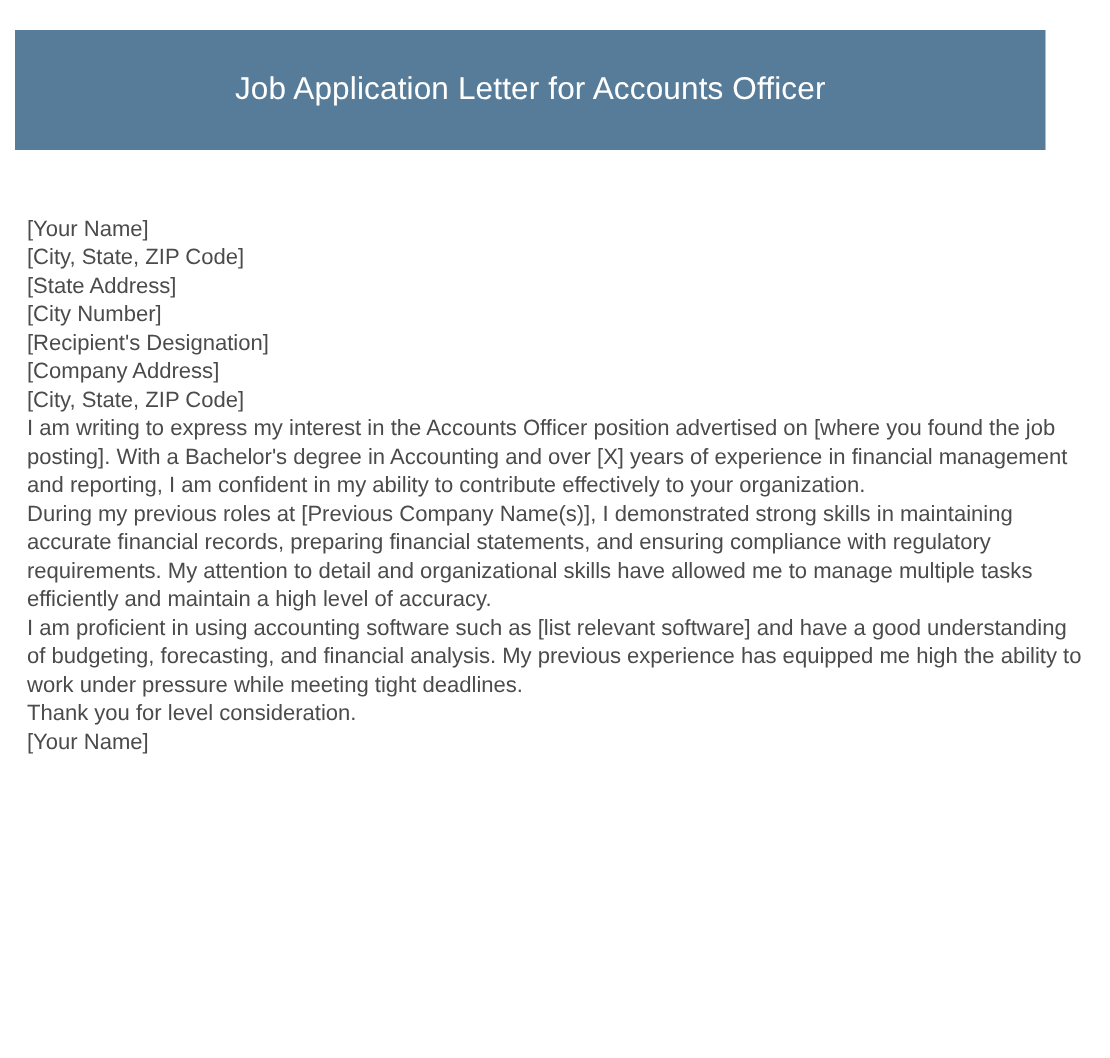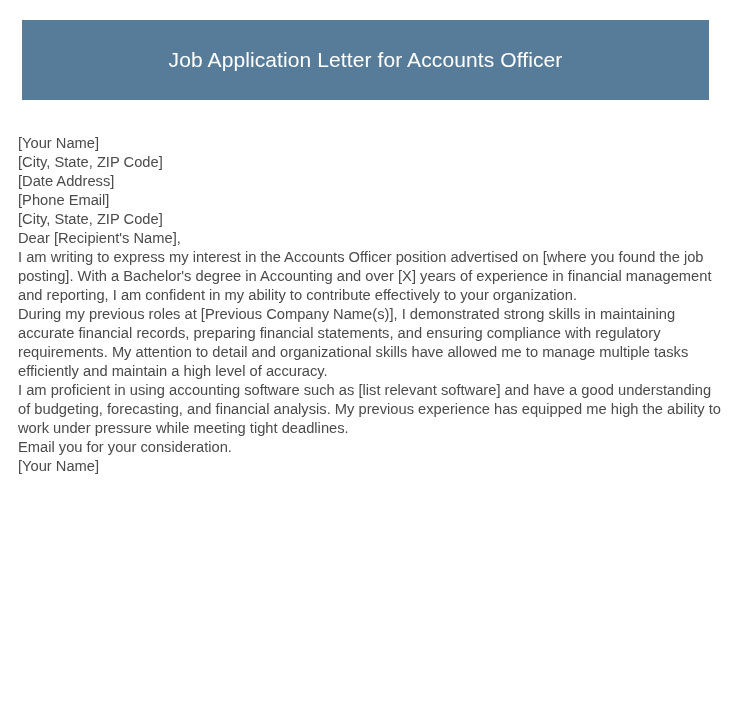--- a/index.html
+++ b/index.html
@@ -17,21 +17,21 @@
   #document-page {
     position: relative;
     width: 740px;
     height: 705px;
     background: #ffffff;
     box-sizing: border-box;
   }
 
   #letter-header-band {
     position: absolute;
-    left: 22px;
+    left: 10px;
     top: 20px;
     width: 687px;
     height: 80px;
     background: #577c99;
     display: flex;
     align-items: center;
     justify-content: center;
     box-sizing: border-box;
   }
 
@@ -42,21 +42,21 @@
     line-height: 1.2;
     letter-spacing: 0.1px;
     text-align: center;
     font-family: "Liberation Sans", sans-serif;
     white-space: nowrap;
   }
 
   #letter-body {
     position: absolute;
     left: 18px;
-    top: 134px;
+    top: 144px;
     width: 706px;
     color: #4b4b4b;
     font-size: 14.7px;
     line-height: 19px;
     font-family: "Liberation Sans", sans-serif;
     text-align: left;
   }
 
   .letter-line {
     display: block;
@@ -75,34 +75,35 @@
 
   <div id="letter-header-band">
     <div id="letter-title">Job Application Letter for Accounts Officer</div>
   </div>
 
   <div id="letter-body">
 
     <div>
       <span class="letter-line nowrap">[Your Name]</span>
       <span class="letter-line nowrap">[City, State, ZIP Code]</span>
-      <span class="letter-line nowrap">[Date Address]</span>
-      <span class="letter-line nowrap">[Phone Email]</span>
+      <span class="letter-line nowrap">[State Address]</span>
+      <span class="letter-line nowrap">[City Number]</span>
     </div>
 
     <div>
+      <span class="letter-line nowrap">[Recipient's Designation]</span>
+      <span class="letter-line nowrap">[Company Address]</span>
       <span class="letter-line nowrap">[City, State, ZIP Code]</span>
     </div>
 
-    <span class="letter-line nowrap">Dear [Recipient's Name],</span>
 
     <span class="letter-line">I am writing to express my interest in the Accounts Officer position advertised on [where you found the job posting]. With a Bachelor's degree in Accounting and over [X] years of experience in financial management and reporting, I am confident in my ability to contribute effectively to your organization.</span>
     <span class="letter-line">During my previous roles at [Previous Company Name(s)], I demonstrated strong skills in maintaining accurate financial records, preparing financial statements, and ensuring compliance with regulatory requirements. My attention to detail and organizational skills have allowed me to manage multiple tasks efficiently and maintain a high level of accuracy.</span>
     <span class="letter-line">I am proficient in using accounting software such as [list relevant software] and have a good understanding of budgeting, forecasting, and financial analysis. My previous experience has equipped me high the ability to work under pressure while meeting tight deadlines.</span>
 
     <div>
-      <span class="letter-line nowrap">Email you for your consideration.</span>
+      <span class="letter-line nowrap">Thank you for level consideration.</span>
       <span class="letter-line nowrap">[Your Name]</span>
     </div>
 
   </div>
 
 </div>
 
 </body></html>

